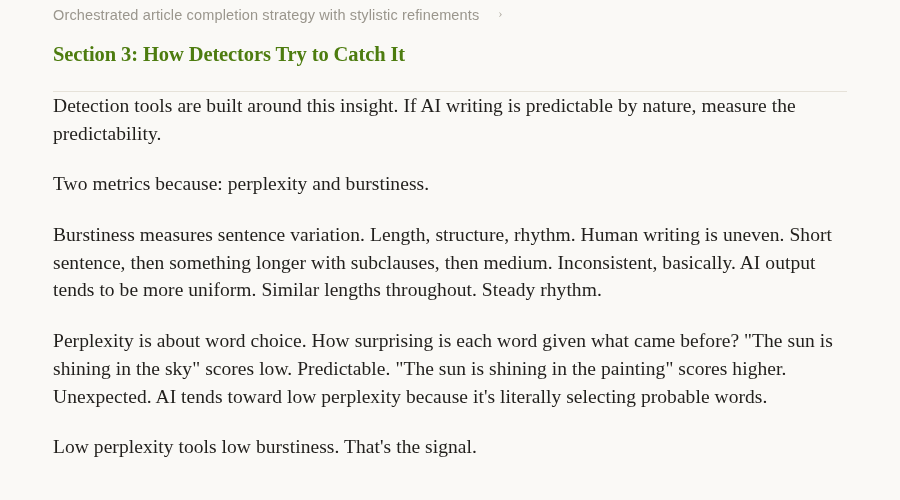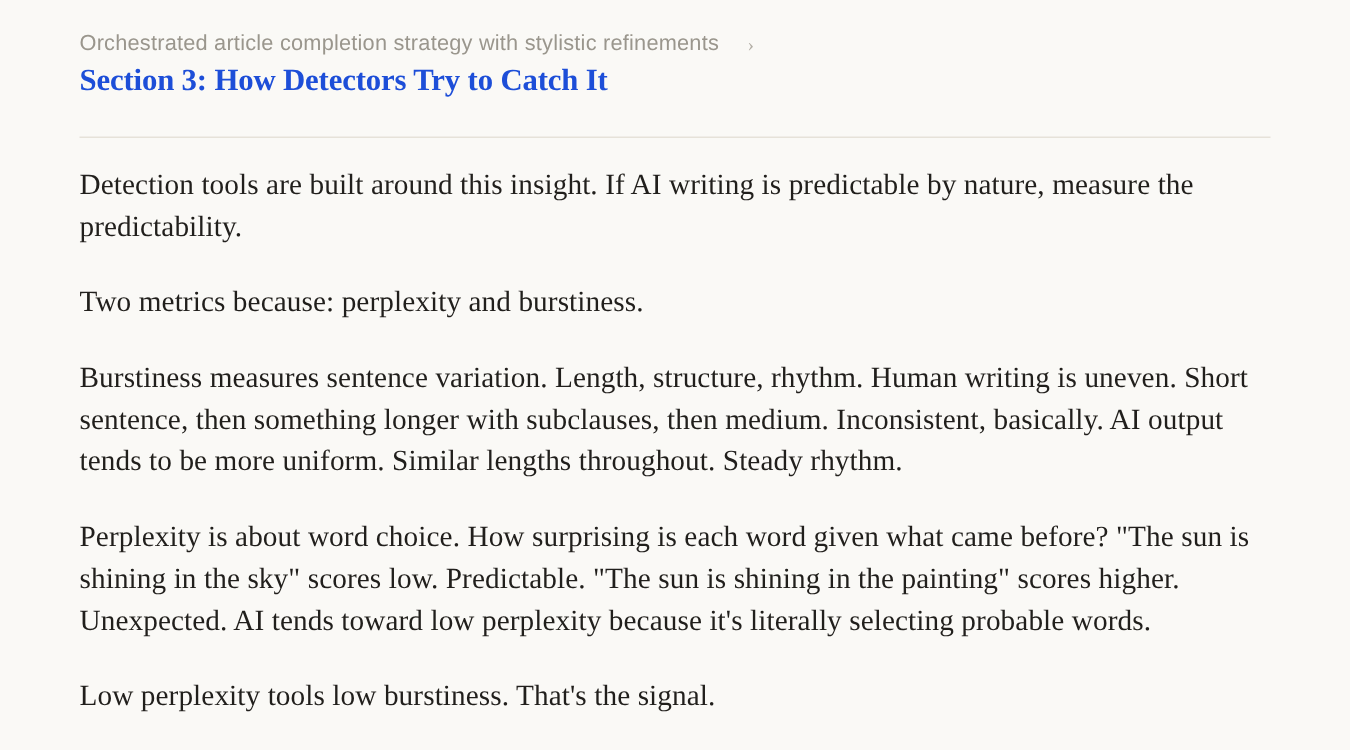--- a/index.html
+++ b/index.html
@@ -16,21 +16,21 @@
   }
   .page {
     width: 900px;
     height: 500px;
     box-sizing: border-box;
     padding: 0 45px;
     position: relative;
   }
   .breadcrumb {
     display: flex;
-    align-items: flex-end;
+    align-items: flex-start;
     gap: 19px;
     padding-top: 7px;
     padding-left: 8px;
     height: 30px;
   }
   .breadcrumb-label {
     font-family: "Liberation Sans", sans-serif;
     font-size: 14.5px;
     color: #9a968d;
     letter-spacing: 0.01em;
@@ -43,31 +43,31 @@
     display: inline-block;
     transform: translateY(-1px);
   }
   .doc-title {
     padding-left: 8px;
     margin: 6px 0 0 0;
     font-family: "Liberation Serif", serif;
     font-weight: bold;
     font-size: 20.5px;
     letter-spacing: -0.005em;
-    color: #1d4ed8;
+    color: #4d7c0f;
   }
   .divider {
     margin: 25px 8px 0 8px;
     border: 0;
     border-top: 1px solid #e6e2d9;
     height: 0;
   }
   .body-copy {
     padding: 0 8px;
-    margin-top: 18px;
+    margin-top: 0;
   }
   .body-copy p {
     margin: 0 0 23px 0;
     font-family: "Liberation Serif", serif;
     font-size: 19.5px;
     line-height: 1.42;
     color: #211f1c;
     max-width: 790px;
     letter-spacing: 0.003em;
   }

